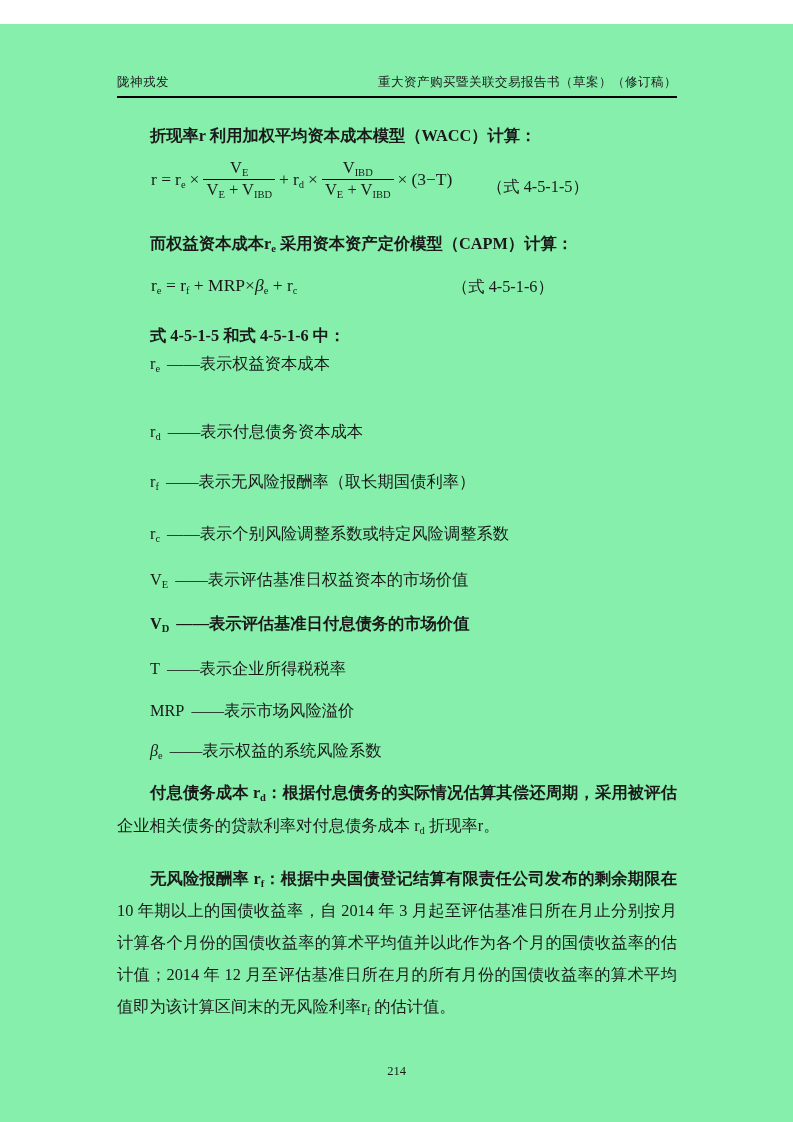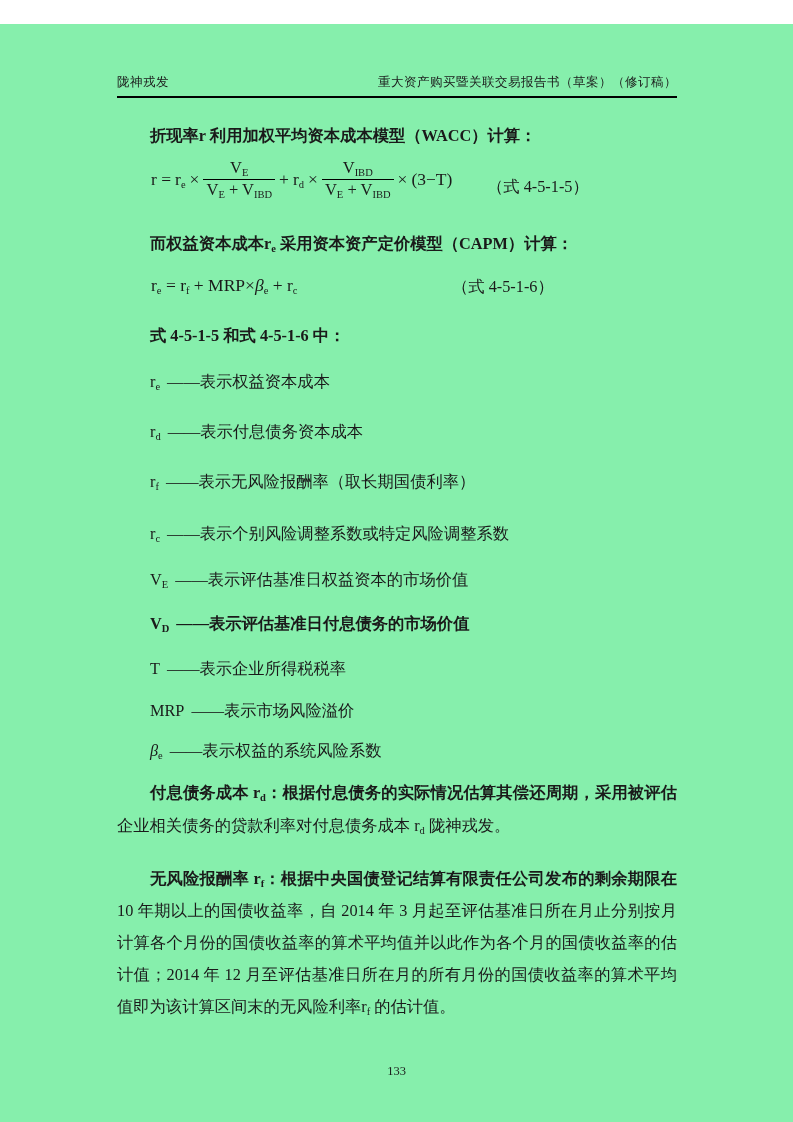--- a/index.html
+++ b/index.html
@@ -83,21 +83,21 @@
 
   <div class="formula-row" style="left:149px;top:251px;">
     <span class="tok"><span>r</span><span class="sb">e</span><span> = </span><span>r</span><span class="sb">f</span><span> + </span><span>MRP</span><span>×</span><span class="it">β</span><span class="sb">e</span><span> + </span><span>r</span><span class="sb">c</span></span>
   </div>
   <div class="eq-label" style="left:452px;top:252px;">（式 4-5-1-6）</div>
 
   <div class="pblock indent" style="top:296px;">
     <span>式 4-5-1-5 和式 4-5-1-6 中：</span>
   </div>
 
-  <div class="def-item" style="top:347px;">
+  <div class="def-item" style="top:329px;">
     <span>r</span><span class="sb">e</span><span class="desc">——表示权益资本成本</span>
   </div>
   <div class="def-item" style="top:397px;">
     <span>r</span><span class="sb">d</span><span class="desc">——表示付息债务资本成本</span>
   </div>
   <div class="def-item" style="top:447px;">
     <span>r</span><span class="sb">f</span><span class="desc">——表示无风险报酬率（取长期国债利率）</span>
   </div>
   <div class="def-item" style="top:499px;">
     <span>r</span><span class="sb">c</span><span class="desc">——表示个别风险调整系数或特定风险调整系数</span>
@@ -116,31 +116,31 @@
   </div>
   <div class="def-item" style="top:716px;">
     <span class="it">β</span><span class="sb">e</span><span class="desc">——表示权益的系统风险系数</span>
   </div>
 
   <div class="pblock" style="top:753px;">
     <div class="line325 jline indent">
       <span>付息债务成本 r</span><span class="sb">d</span><span>：根据付息债务的实际情况估算其偿还周期，采用被评估</span>
     </div>
     <div class="line325">
-      <span>企业相关债务的贷款利率对付息债务成本 r</span><span class="sb">d</span><span> 陇神戎发。</span>
+      <span>企业相关债务的贷款利率对付息债务成本 r</span><span class="sb">d</span><span> 折现率r。</span>
     </div>
   </div>
 
   <div class="pblock" style="top:839px;">
     <div class="line jline indent">
       <span>无风险报酬率 r</span><span class="sb">f</span><span>：根据中央国债登记结算有限责任公司发布的剩余期限在</span>
     </div>
     <div class="line jline">10 年期以上的国债收益率，自 2014 年 3 月起至评估基准日所在月止分别按月</div>
     <div class="line jline">计算各个月份的国债收益率的算术平均值并以此作为各个月的国债收益率的估</div>
     <div class="line jline">计值；2014 年 12 月至评估基准日所在月的所有月份的国债收益率的算术平均</div>
     <div class="line">
       <span>值即为该计算区间末的无风险利率r</span><span class="sb">f</span><span> 的估计值。</span>
     </div>
   </div>
 
-  <div class="footer">133</div>
+  <div class="footer">214</div>
 
 </div>
 
 </body></html>

